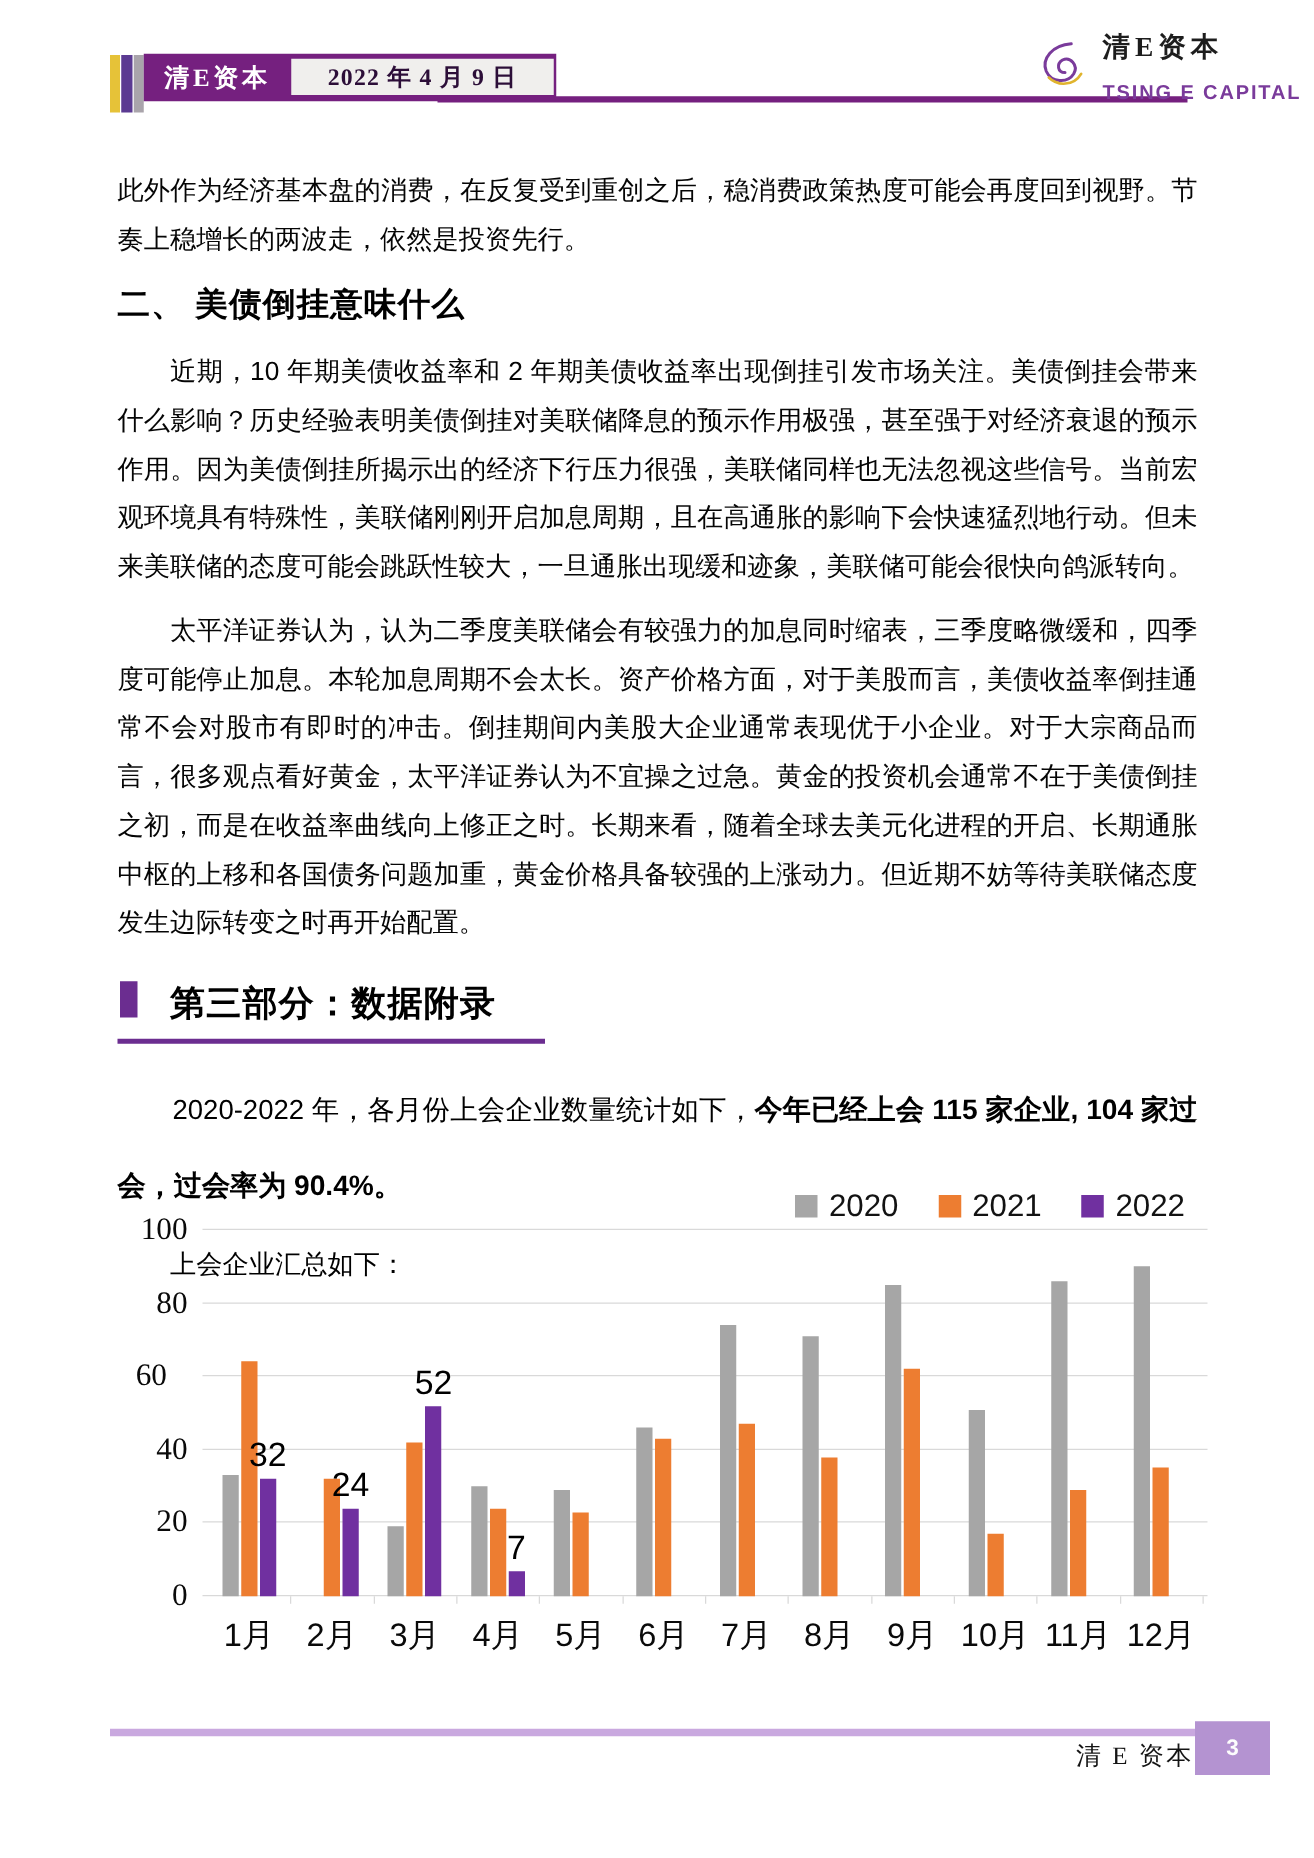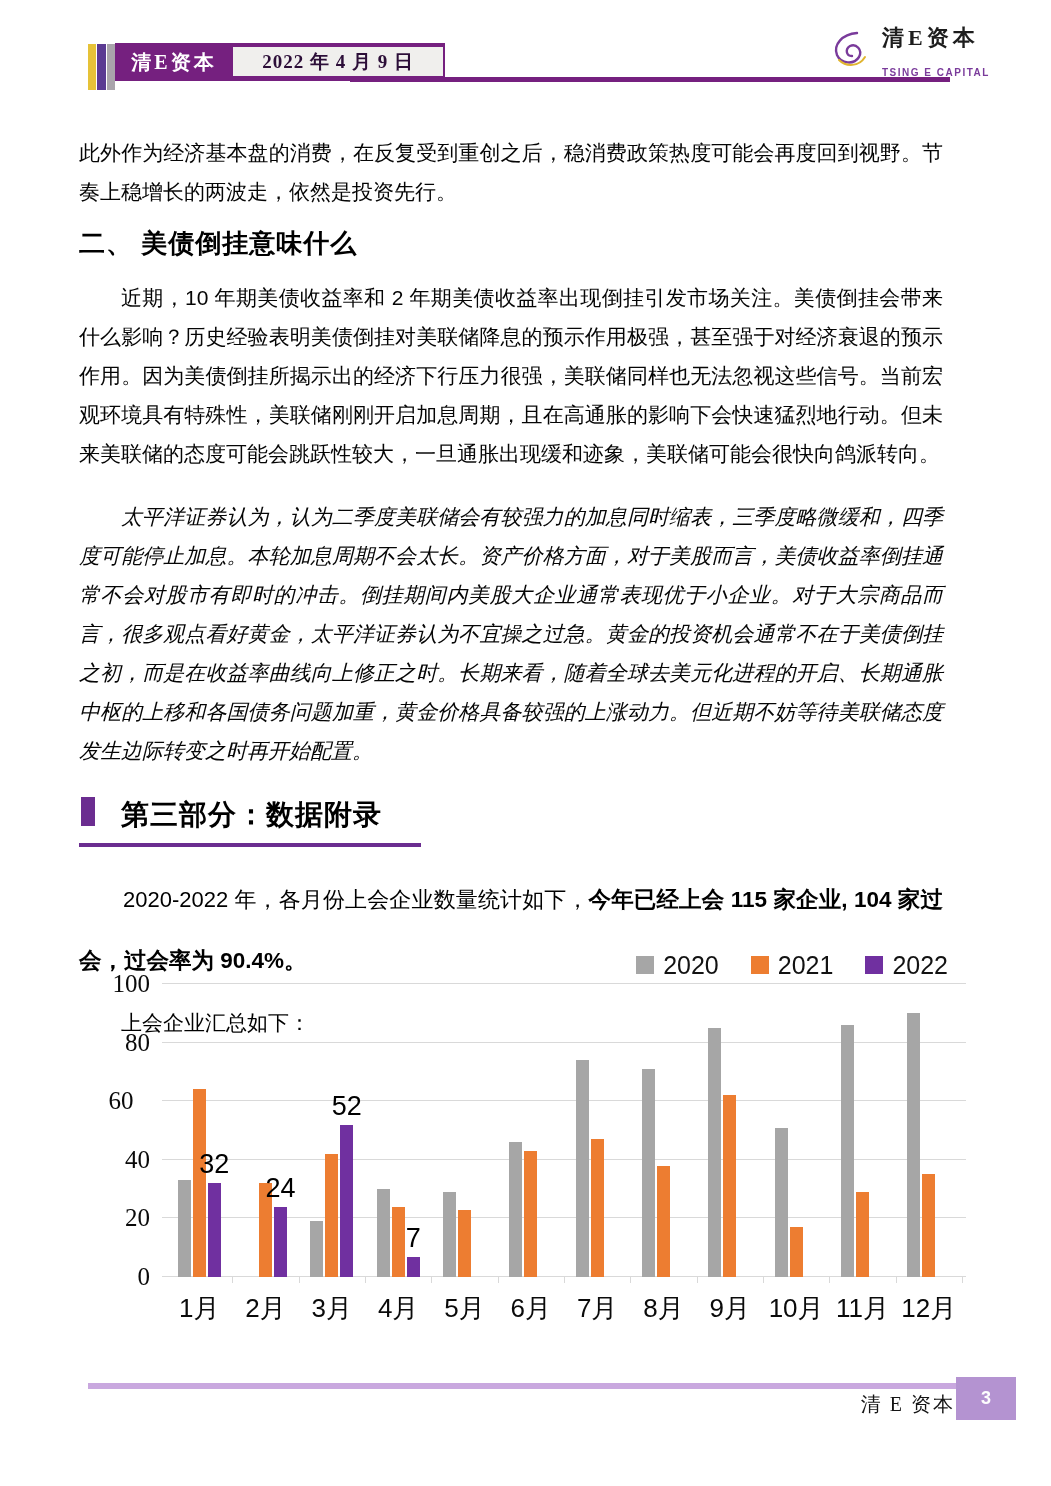--- a/index.html
+++ b/index.html
@@ -30,32 +30,32 @@
     color:#2c0e38;font-weight:bold;font-size:19px;
     font-family:"Liberation Serif","DejaVu Serif",serif;letter-spacing:1px;
   }
   .top-line{position:absolute;left:350px;top:77px;width:600px;height:5px;background:#75207f;}
   .logo{position:absolute;left:826px;top:26px;display:flex;align-items:center;gap:8px;}
   .logo-text{display:flex;flex-direction:column;line-height:1.1;}
   .logo-title{
     font-family:"Liberation Serif","DejaVu Serif",serif;
     font-size:22px;color:#1d1d1d;letter-spacing:4px;font-weight:bold;
   }
-  .logo-sub{font-size:10px;color:#7a3b9b;letter-spacing:1.5px;margin-top:16px;font-weight:bold;}
-  
-  .content{position:absolute;left:79px;width:864px;top:133px;}
+  .logo-sub{font-size:16px;color:#7a3b9b;letter-spacing:1.5px;margin-top:16px;font-weight:bold;}
+  
+  .content{position:absolute;left:94px;width:864px;top:133px;}
   .para{
     font-size:21px;line-height:39px;text-align:justify;margin:0;color:#050505;
   }
   .indent{text-indent:2em;}
   .h2{
     font-size:26px;font-weight:bold;margin:15px 0 0 0;color:#000;letter-spacing:1px;
   }
   .p-gap{margin-top:17px;}
-  .p-gap-sm{margin-top:24px;font-style:italic;}
+  .p-gap-sm{margin-top:12px;}
   .sec3{
     position:relative;margin-top:24px;width:300px;
     border-bottom:4px solid #6b2d90;padding:2px 0 9px 42px;
   }
   .sec3-square{position:absolute;left:2px;top:3px;width:14px;height:29px;background:#6b2d90;}
   .sec3-title{font-size:28px;font-weight:bold;letter-spacing:1px;}
   .stats{
     font-size:22px;line-height:61px;text-align:justify;text-indent:2em;margin:22px 0 0 0;
   }
   .stats b{font-size:22.5px;}

